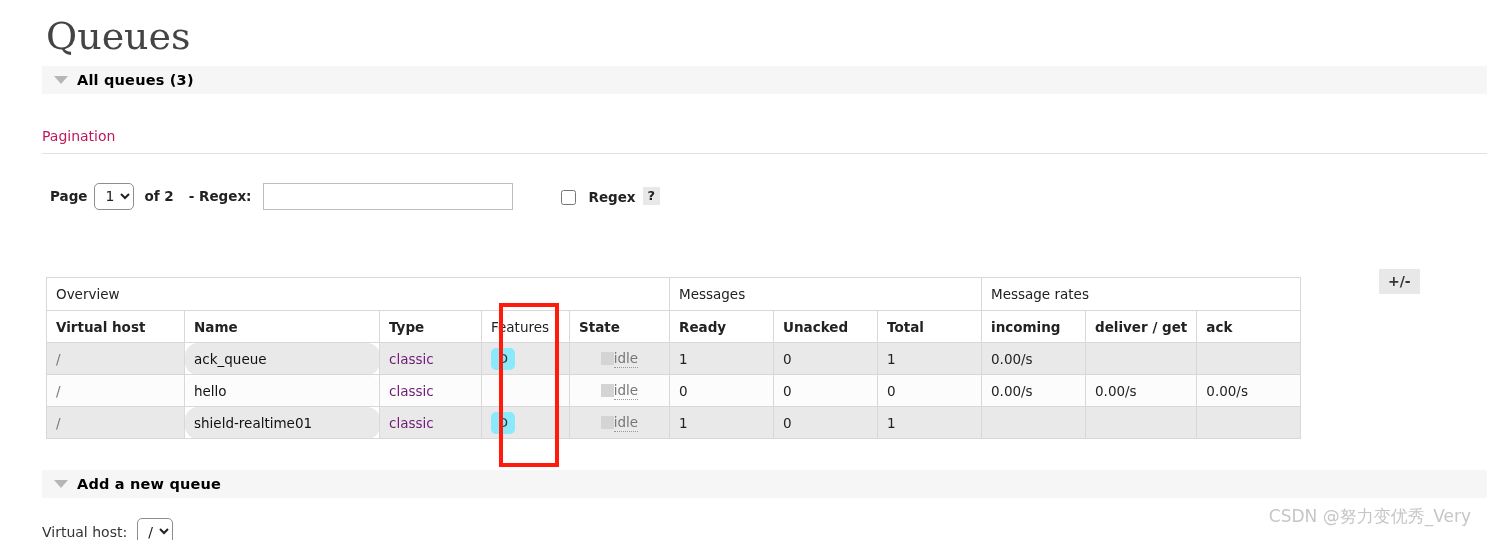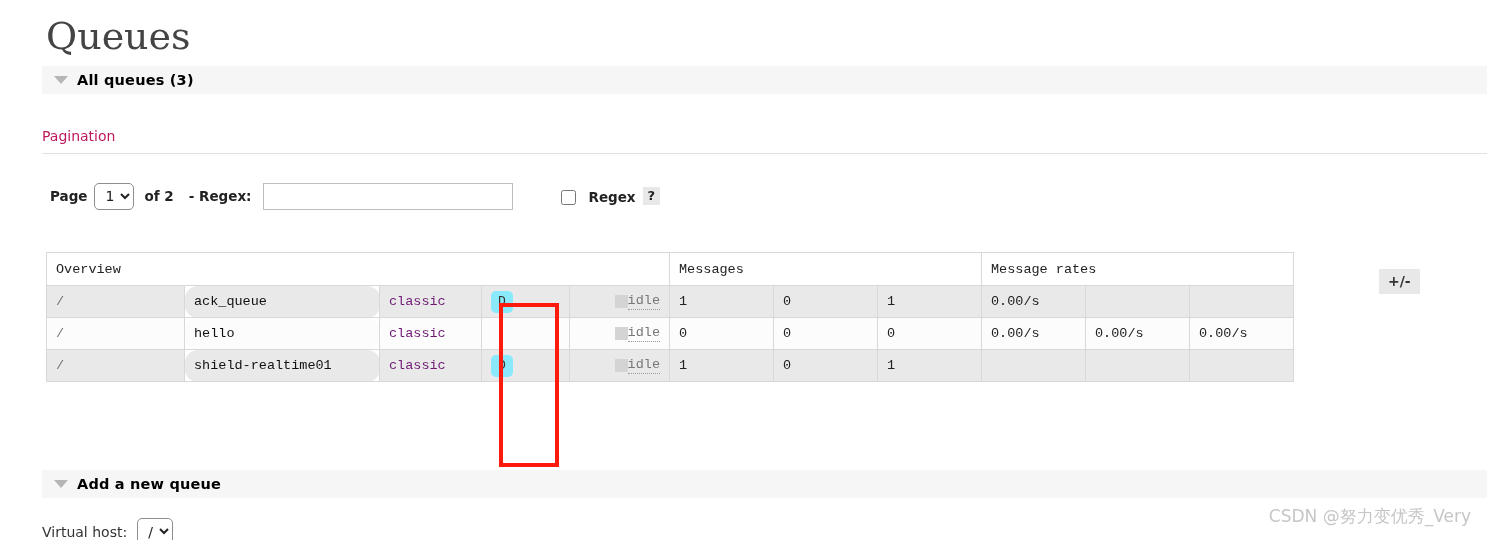--- a/index.html
+++ b/index.html
@@ -88,21 +88,21 @@
   }
   .regex-label { font-weight: bold; font-size: 13.5px; color: #222; margin-right: 7px; }
   .qmark {
     background: #e8e8e8; color: #222;
     font-weight: bold; font-size: 13px;
     padding: 2px 5px 3px 5px;
     line-height: 1;
   }
 
   
-  .tbl-wrap { position: absolute; left: 46px; top: 252px; font-family: Liberation Mono, monospace; }
+  .tbl-wrap { position: absolute; left: 46px; top: 277px; }
   table.queues {
     border-collapse: collapse;
     font-size: 13.5px;
     color: #222;
     background: #fff;
   }
   table.queues th, table.queues td {
     border: 1px solid #d8d8d8;
     padding: 0 9px;
     height: 32px;
@@ -142,21 +142,21 @@
     display: inline-block;
     background: #8ae9fb;
     color: #333;
     font-size: 13px;
     border-radius: 5px;
     padding: 4px 7px 5px 7px;
     line-height: 1;
     min-width: 22px;
     text-align: center;
   }
-  .state-inner { display: flex; align-items: center; justify-content: flex-end; }
+  .state-inner { display: flex; align-items: center; justify-content: center; }
   .state-sq {
     width: 13px; height: 13px;
     background: #d4d4d4;
     display: inline-block;
   }
   .state-txt {
     color: #777;
     border-bottom: 1px dotted #999;
     padding-bottom: 1px;
   }
@@ -238,20 +238,33 @@
   </div>
 
   <div class="tbl-wrap">
     <table class="queues">
       <thead>
         <tr class="group-row">
           <th colspan="5">Overview</th>
           <th colspan="3">Messages</th>
           <th colspan="3">Message rates</th>
         </tr>
+        <tr class="col-row">
+          <th>Virtual host</th>
+          <th>Name</th>
+          <th>Type</th>
+          <th class="nb">Features</th>
+          <th>State</th>
+          <th>Ready</th>
+          <th>Unacked</th>
+          <th>Total</th>
+          <th>incoming</th>
+          <th>deliver / get</th>
+          <th>ack</th>
+        </tr>
       </thead>
       <tbody>
 
         <tr class="r-odd">
           <td class="vhost">/</td>
           <td class="qname">ack_queue</td>
           <td class="qtype">classic</td>
           <td class="feat">
             <span class="dbadge">D</span>
           </td>

